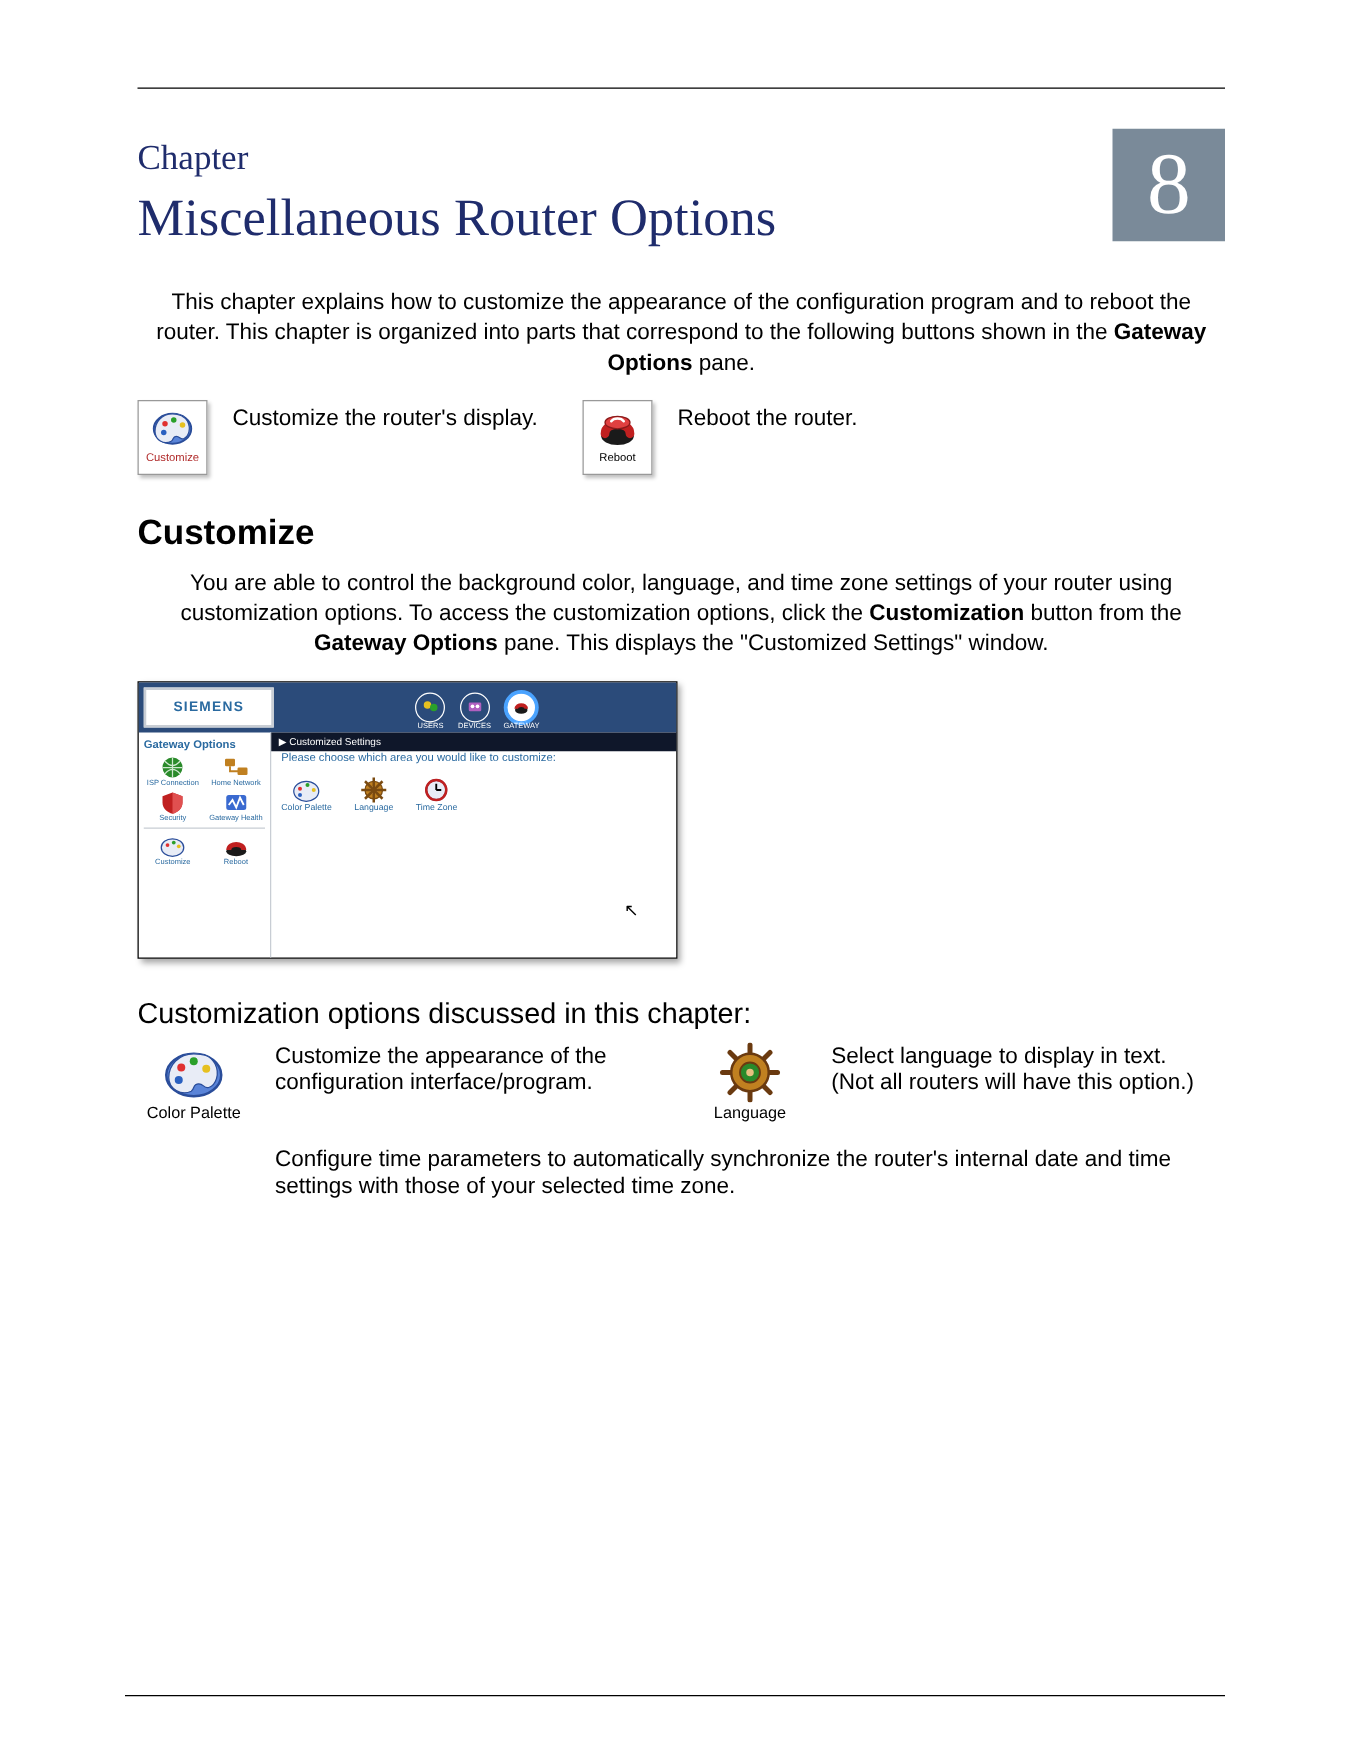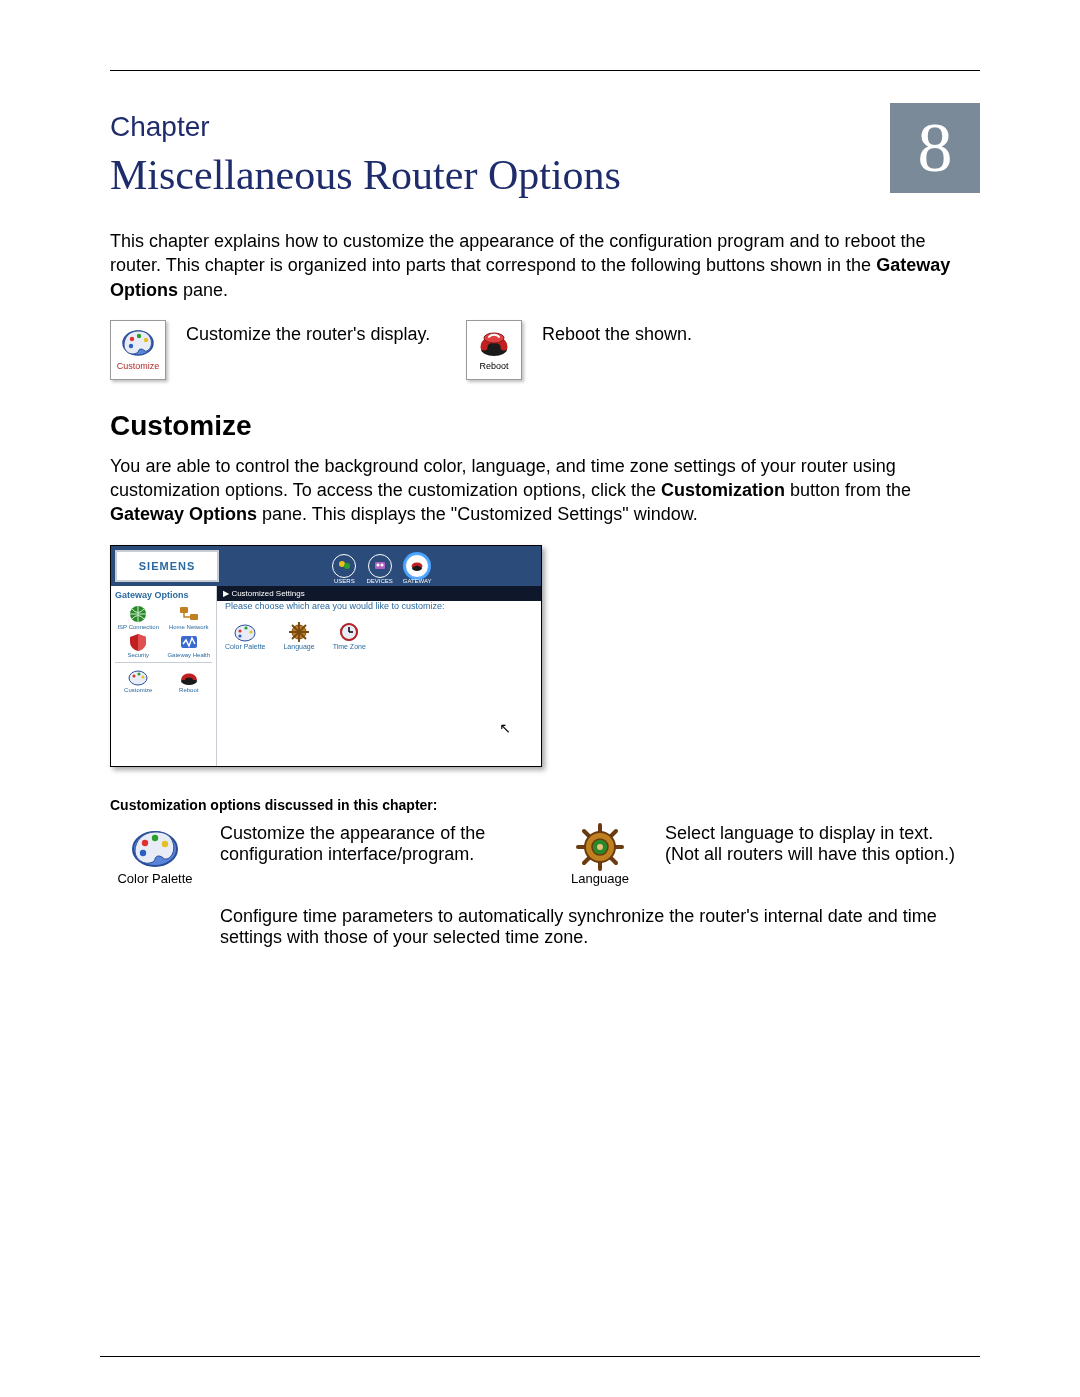--- a/index.html
+++ b/index.html
@@ -23,21 +23,21 @@
   }
   .header-block {
     margin-top: 40px;
     position: relative;
   }
   .chapter-label {
     font-size: 28px;
     color: #1f2c6c;
     margin: 0;
     font-weight: normal;
-    font-family: Liberation Sans, sans-serif;
+    font-family: Liberation Serif, serif;
   }
   .chapter-title {
     font-size: 42px;
     color: #1f2c6c;
     margin: 8px 16px 30px 0;
     font-weight: normal;
     font-family: Georgia, 'Times New Roman', serif;
   }
   .chapter-number-box {
     position: absolute;
@@ -49,20 +49,21 @@
     color: #fff;
     font-size: 70px;
     line-height: 90px;
     text-align: center;
     font-family: Georgia, 'Times New Roman', serif;
   }
   .body-text {
     font-size: 18px;
     line-height: 1.35;
     margin: 0 0 18px 0;
+    text-align: center;
   }
   .bold { font-weight: bold; }
   .icon-row {
     display: flex;
     align-items: flex-start;
     gap: 20px;
     margin-bottom: 30px;
   }
   .icon-tile {
     width: 56px;
@@ -169,22 +170,22 @@
   }
   .ss-main-desc {
     display:flex; gap:6px; align-items:flex-start;
     padding:6px 8px; font-size:9px; color:#2a6aa0;
   }
   .ss-main-sub { font-size:9px; color:#2a6aa0; padding:0 8px 6px 8px; }
   .ss-main-icons { display:flex; gap:18px; padding:4px 8px; }
   .ss-main-icon { display:flex; flex-direction:column; align-items:center; font-size:7px; color:#2a6aa0; }
   .ss-cursor { position:absolute; right:30px; bottom:30px; font-size:14px; color:#000; }
   .sub-section-label {
-    font-size: 14px;
-    font-weight: bold;
+    font-size: 23px;
+    font-weight: normal;
     margin: 20px 0 10px 0;
   }
   .opt-grid {
     display: grid;
     grid-template-columns: 90px 1fr 90px 1fr;
     column-gap: 20px;
     row-gap: 20px;
     align-items: flex-start;
     font-size: 18px;
   }
@@ -242,21 +243,21 @@
 
     <div class="icon-tile" style="color:#000">
       <svg width="36" height="34" viewBox="0 0 36 34">
         <ellipse cx="18" cy="24" rx="13" ry="7" fill="#1a1a1a"></ellipse>
         <path d="M8 22 C8 12 28 12 28 22" fill="none" stroke="#c02020" stroke-width="7" stroke-linecap="round"></path>
         <ellipse cx="18" cy="13" rx="10" ry="5" fill="#e04040" stroke="#8a1a1a"></ellipse>
         <path d="M13 12 C15 9 21 9 23 12" fill="none" stroke="#fff" stroke-width="2" stroke-linecap="round"></path>
       </svg>
       <span class="cap">Reboot</span>
     </div>
-    <div class="icon-desc">Reboot the shown.</div>
+    <div class="icon-desc">Reboot the router.</div>
   </div>
 
   <h2 class="section-heading">Customize</h2>
 
   <p class="body-text">
     <span>You are able to control the background color, language, and time zone settings of your router using customization options. To access the customization options, click the </span>
     <span class="bold">Customization</span>
     <span> button from the </span>
     <span class="bold">Gateway Options</span>
     <span> pane. This displays the "Customized Settings" window.</span>

